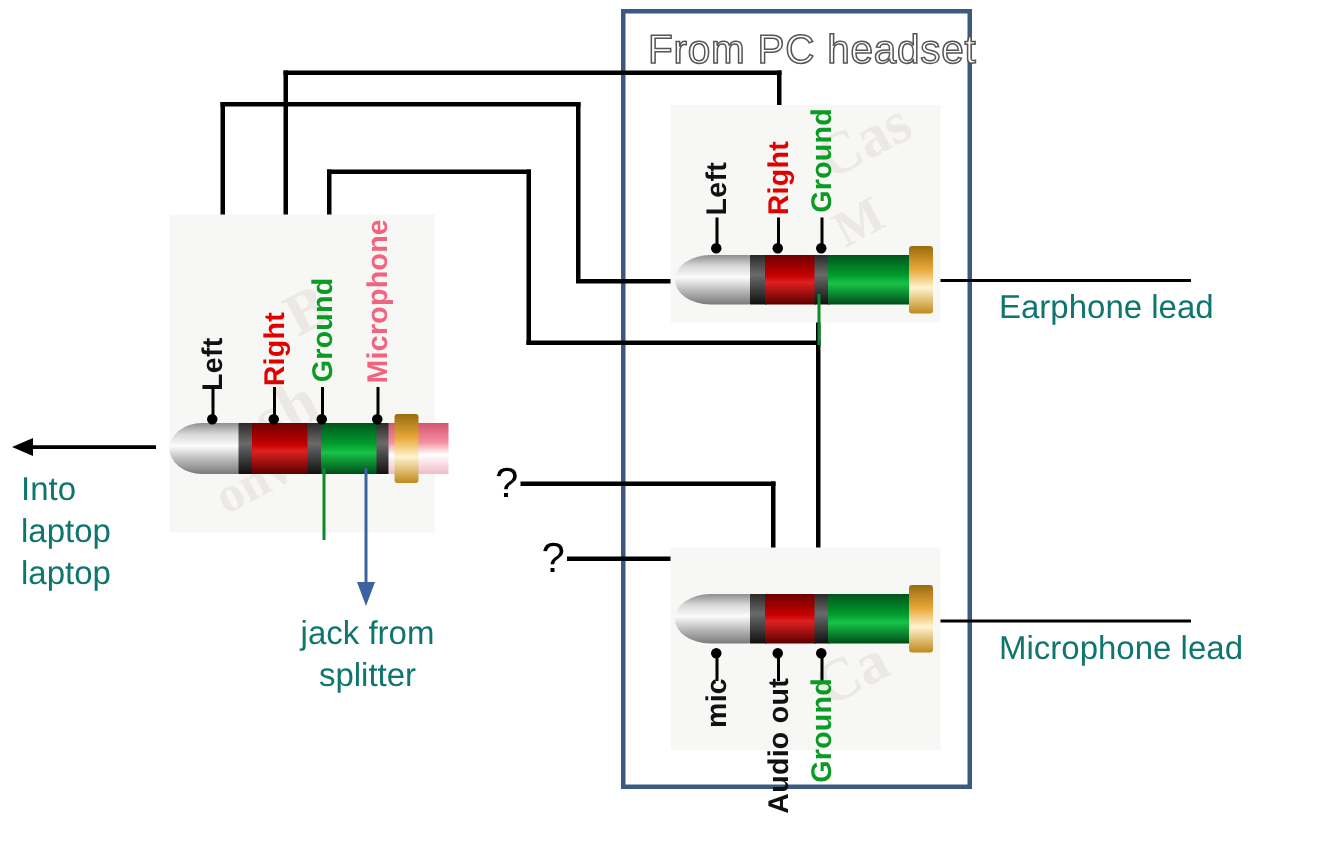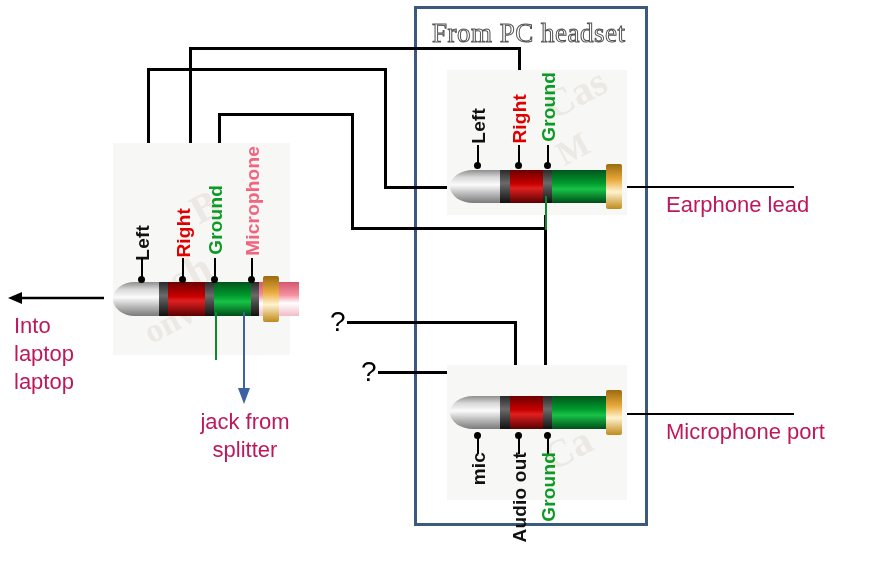--- a/index.html
+++ b/index.html
@@ -32,28 +32,28 @@
   
   .vlab{position:absolute;font-weight:bold;font-size:19px;
         writing-mode:vertical-rl;transform:rotate(180deg);
         white-space:nowrap;letter-spacing:.2px;}
   .c-black{color:#111;} .c-red{color:#e00000;}
   .c-green{color:#0b9a23;} .c-pink{color:#f2637f;}
   .tick{position:absolute;width:2px;background:#000;}
   .tickdot{position:absolute;width:7px;height:7px;border-radius:50%;background:#000;}
 
   
-  .txt{position:absolute;font-size:22px;line-height:28px;color:#be185d;}
+  .txt{position:absolute;font-size:22px;line-height:28px;color:#0f766e;}
   .cap-center{text-align:center;}
   .qmark{position:absolute;font-size:28px;font-weight:normal;color:#000;}
 
   
   .hdr{position:absolute;font-size:27px;color:#fff;
        -webkit-text-stroke:1px #555;text-shadow:0 0 0 #555;
-       font-family:Liberation Serif, serif;letter-spacing:.5px;}
+       font-family:Liberation Sans, sans-serif;letter-spacing:.5px;}
 
   .bluebox{position:absolute;border:3px solid #3c5a80;box-sizing:border-box;}
 
   .spell{border-bottom:2px dotted #e03030;}
 
   svg.arrow{position:absolute;overflow:visible;}
 </style>
 </head>
 <body>
 
@@ -197,13 +197,13 @@
   <div>laptop</div>
   <div>laptop</div>
 </div>
 
 <div class="txt cap-center" style="left:130px;top:408px;width:230px;">
   <div>jack from</div>
   <div>splitter</div>
 </div>
 
 <div class="txt" style="left:666px;top:191px;">Earphone lead</div>
-<div class="txt" style="left:666px;top:418px;">Microphone port</div>
+<div class="txt" style="left:666px;top:418px;">Microphone lead</div>
 
 </body></html>

